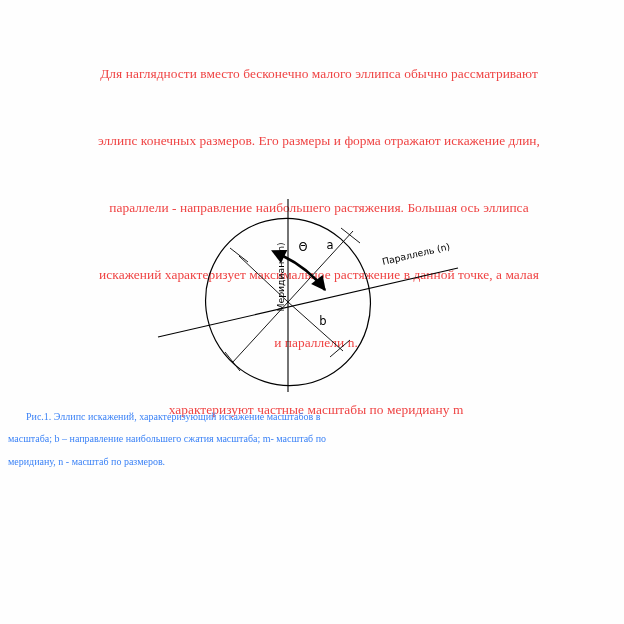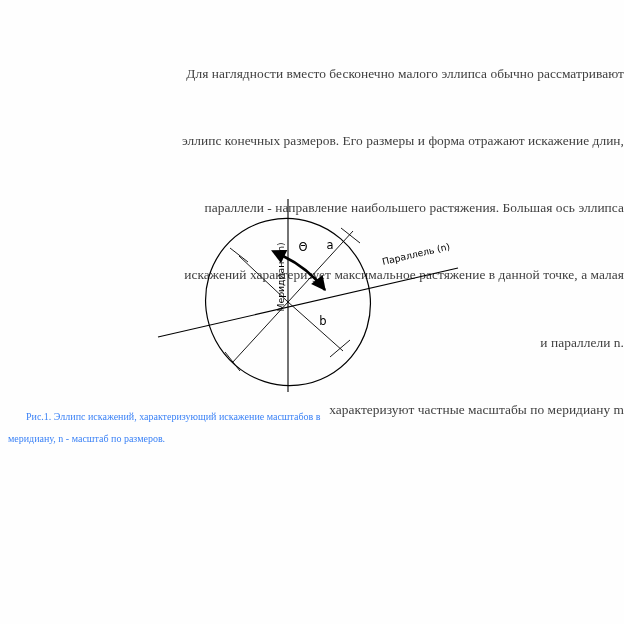--- a/index.html
+++ b/index.html
@@ -24,23 +24,23 @@
 
   
   .intro-paragraph {
     position: absolute;
     left: 8px;
     top: 18px;
     width: 616px;
     font-size: 13.4px;
     line-height: 22.4px;
     letter-spacing: 0.05px;
-    text-align: right;
+    text-align: center;
     white-space: pre-wrap;
-    color: #404040;
+    color: #ef4444;
   }
   .intro-paragraph .ln {
     display: block;
     white-space: nowrap;
     overflow: hidden;
   }
   .intro-paragraph .ln.indent { padding-left: 6px; }
 
   
   .figure-block {
@@ -130,16 +130,17 @@
       <text class="diagram-label" x="323" y="325" font-size="11.5" text-anchor="middle">b</text>
 
       <text class="diagram-label" x="0" y="0" font-size="9.3" text-anchor="middle" transform="translate(284,277) rotate(-90)">Меридиан (m)</text>
 
       <text class="diagram-label" x="0" y="0" font-size="9.3" text-anchor="start" transform="translate(383,265) rotate(-13)">Параллель (n)</text>
     </svg>
   </div>
 
   <div class="figure-caption">
     <span class="ln first">Рис.1. Эллипс искажений, характеризующий искажение масштабов в</span>
+    <span class="ln">масштаба; b – направление наибольшего сжатия масштаба; m- масштаб по</span>
     <span class="ln">меридиану,  n - масштаб по размеров.</span>
   </div>
 
 </div>
 
 </body></html>

